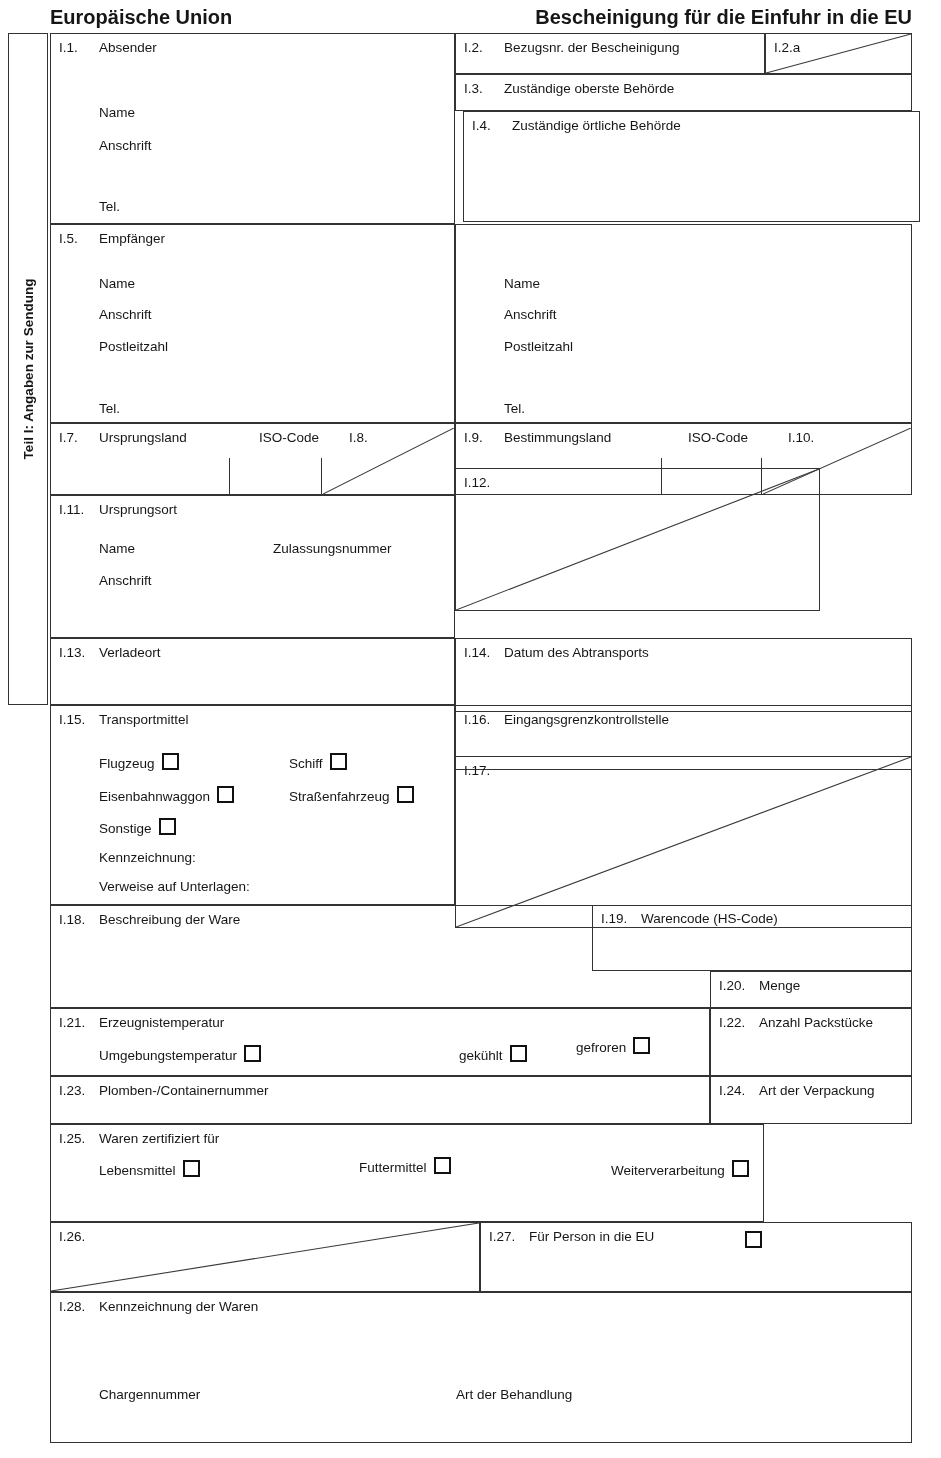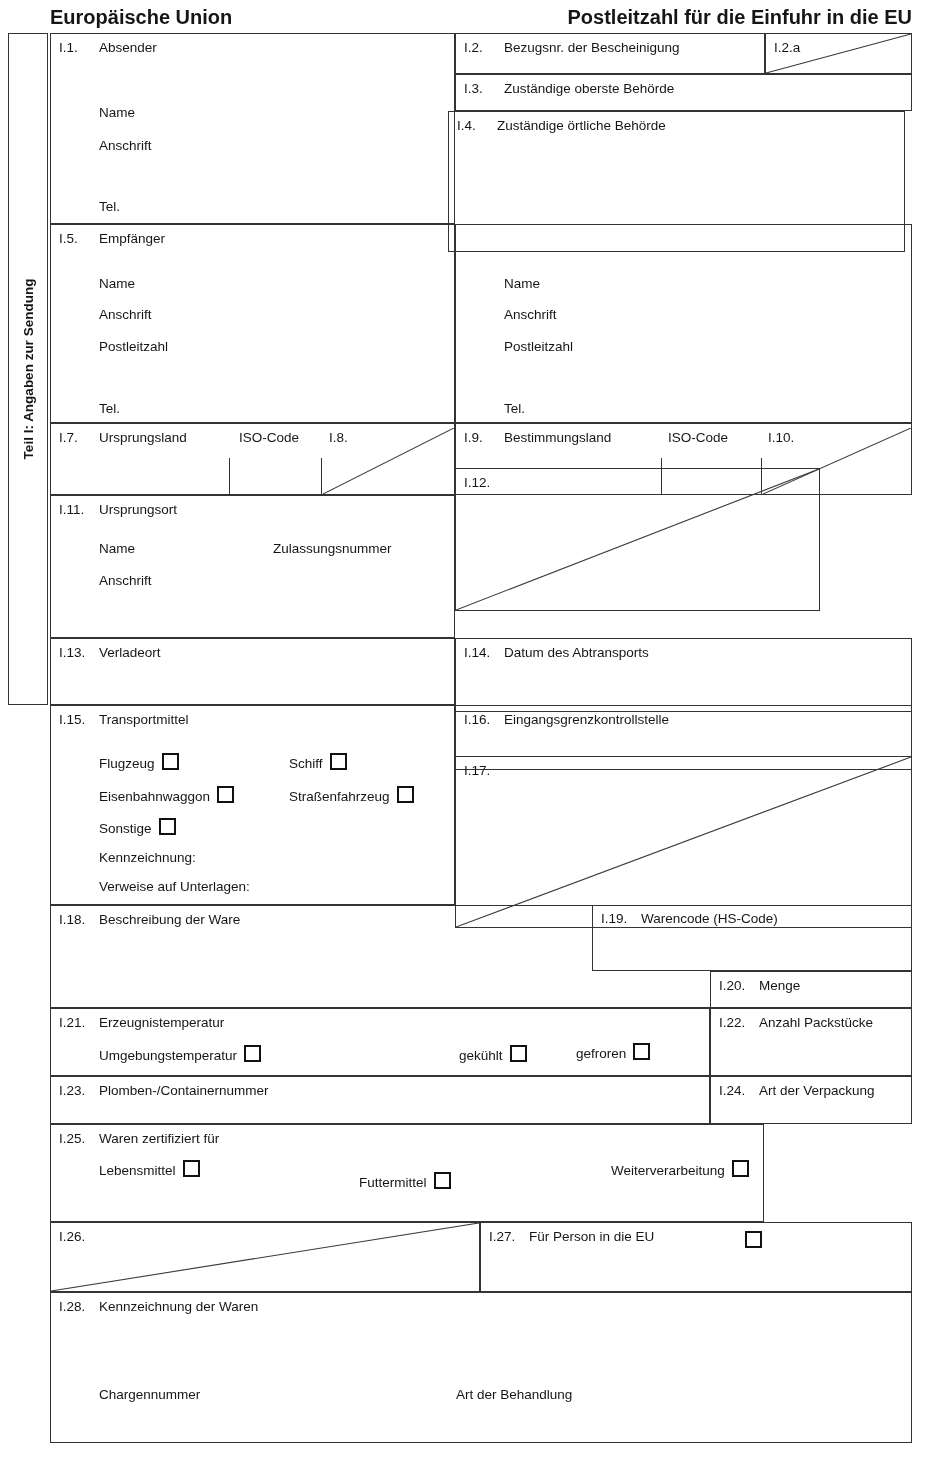--- a/index.html
+++ b/index.html
@@ -9,21 +9,21 @@
     font-size:13.5px;color:#161616;overflow:hidden;
   }
   .hdr{position:absolute;top:6px;font-weight:bold;font-size:20px;white-space:nowrap;}
   .hdr-left{left:50px;}
   .hdr-right{right:29px;text-align:right;}
   .cell{position:absolute;border:1px solid #333;box-sizing:border-box;}
   .head{position:absolute;top:6px;left:8px;right:3px;display:flex;align-items:flex-end;}
   .num{min-width:40px;flex:0 0 auto;}
   .lbl{white-space:normal;}
   .sub{position:absolute;white-space:nowrap;}
-  .inline-lbl{position:absolute;white-space:nowrap;}
+  .inline-lbl{position:absolute;white-space:nowrap;margin-left:20px;}
   .cb{
     display:inline-block;width:13px;height:13px;border:2px solid #111;
     background:#fff;margin-left:7px;vertical-align:-2px;
   }
   .cbl{position:absolute;white-space:nowrap;}
   .tick{position:absolute;top:34px;bottom:0;width:0;border-left:1px solid #333;}
   .diag{position:absolute;display:block;}
   .diag line{stroke:#3a3a3a;stroke-width:1.1;vector-effect:non-scaling-stroke;}
   .sidebar{
     position:absolute;border:1px solid #333;box-sizing:border-box;
@@ -33,21 +33,21 @@
     transform:translate(-50%,-50%) rotate(-90deg);
     white-space:nowrap;font-weight:bold;font-size:13.5px;
   }
 </style>
 </head>
 <body>
 
 <div class="page">
 
   <div class="hdr hdr-left">Europäische Union</div>
-  <div class="hdr hdr-right">Postleitzahl für die Einfuhr in die EU</div>
+  <div class="hdr hdr-right">Bescheinigung für die Einfuhr in die EU</div>
 
   <div class="sidebar" style="left:8px;top:33px;width:40px;height:672px">
     <span class="vlabel">Teil I: Angaben zur Sendung</span>
   </div>
 
   <div class="cell" style="left:50px;top:33px;width:405px;height:191px">
     <div class="head">
         <span class="num">I.1.</span>
         <span class="lbl">Absender</span>
       </div>
@@ -72,21 +72,21 @@
       </svg>
   </div>
 
   <div class="cell" style="left:455px;top:74px;width:457px;height:37px">
     <div class="head">
         <span class="num">I.3.</span>
         <span class="lbl">Zuständige oberste Behörde</span>
       </div>
   </div>
 
-  <div class="cell" style="left:448px;top:111px;width:457px;height:141px">
+  <div class="cell" style="left:463px;top:111px;width:457px;height:111px">
     <div class="head">
         <span class="num">I.4.</span>
         <span class="lbl">Zuständige örtliche Behörde</span>
       </div>
   </div>
 
   <div class="cell" style="left:50px;top:224px;width:405px;height:199px">
     <div class="head">
         <span class="num">I.5.</span>
         <span class="lbl">Empfänger</span>
@@ -213,21 +213,21 @@
       </div>
   </div>
 
   <div class="cell" style="left:50px;top:1008px;width:660px;height:68px">
     <div class="head">
         <span class="num">I.21.</span>
         <span class="lbl">Erzeugnistemperatur</span>
       </div>
     <span class="cbl" style="left:48px;top:36px"><span>Umgebungstemperatur</span><span class="cb"></span></span>
     <span class="cbl" style="left:408px;top:36px"><span>gekühlt</span><span class="cb"></span></span>
-    <span class="cbl" style="left:525px;top:34px"><span>gefroren</span><span class="cb"></span></span>
+    <span class="cbl" style="left:525px;top:28px"><span>gefroren</span><span class="cb"></span></span>
   </div>
   <div class="cell" style="left:710px;top:1008px;width:202px;height:68px">
     <div class="head">
         <span class="num">I.22.</span>
         <span class="lbl">Anzahl Packstücke</span>
       </div>
   </div>
 
   <div class="cell" style="left:50px;top:1076px;width:660px;height:48px">
     <div class="head">
@@ -241,21 +241,21 @@
         <span class="lbl">Art der Verpackung</span>
       </div>
   </div>
 
   <div class="cell" style="left:50px;top:1124px;width:714px;height:98px">
     <div class="head">
         <span class="num">I.25.</span>
         <span class="lbl">Waren zertifiziert für</span>
       </div>
     <span class="cbl" style="left:48px;top:35px"><span>Lebensmittel</span><span class="cb"></span></span>
-    <span class="cbl" style="left:308px;top:47px"><span>Futtermittel</span><span class="cb"></span></span>
+    <span class="cbl" style="left:308px;top:32px"><span>Futtermittel</span><span class="cb"></span></span>
     <span class="cbl" style="left:560px;top:35px"><span>Weiterverarbeitung</span><span class="cb"></span></span>
   </div>
 
   <div class="cell" style="left:50px;top:1222px;width:430px;height:70px">
     <div class="head">
         <span class="num">I.26.</span>
       </div>
     <svg class="diag" style="left:0;top:0;width:100%;height:100%" viewBox="0 0 100 100" preserveAspectRatio="none">
         <line x1="0" y1="100" x2="100" y2="0"></line>
       </svg>

